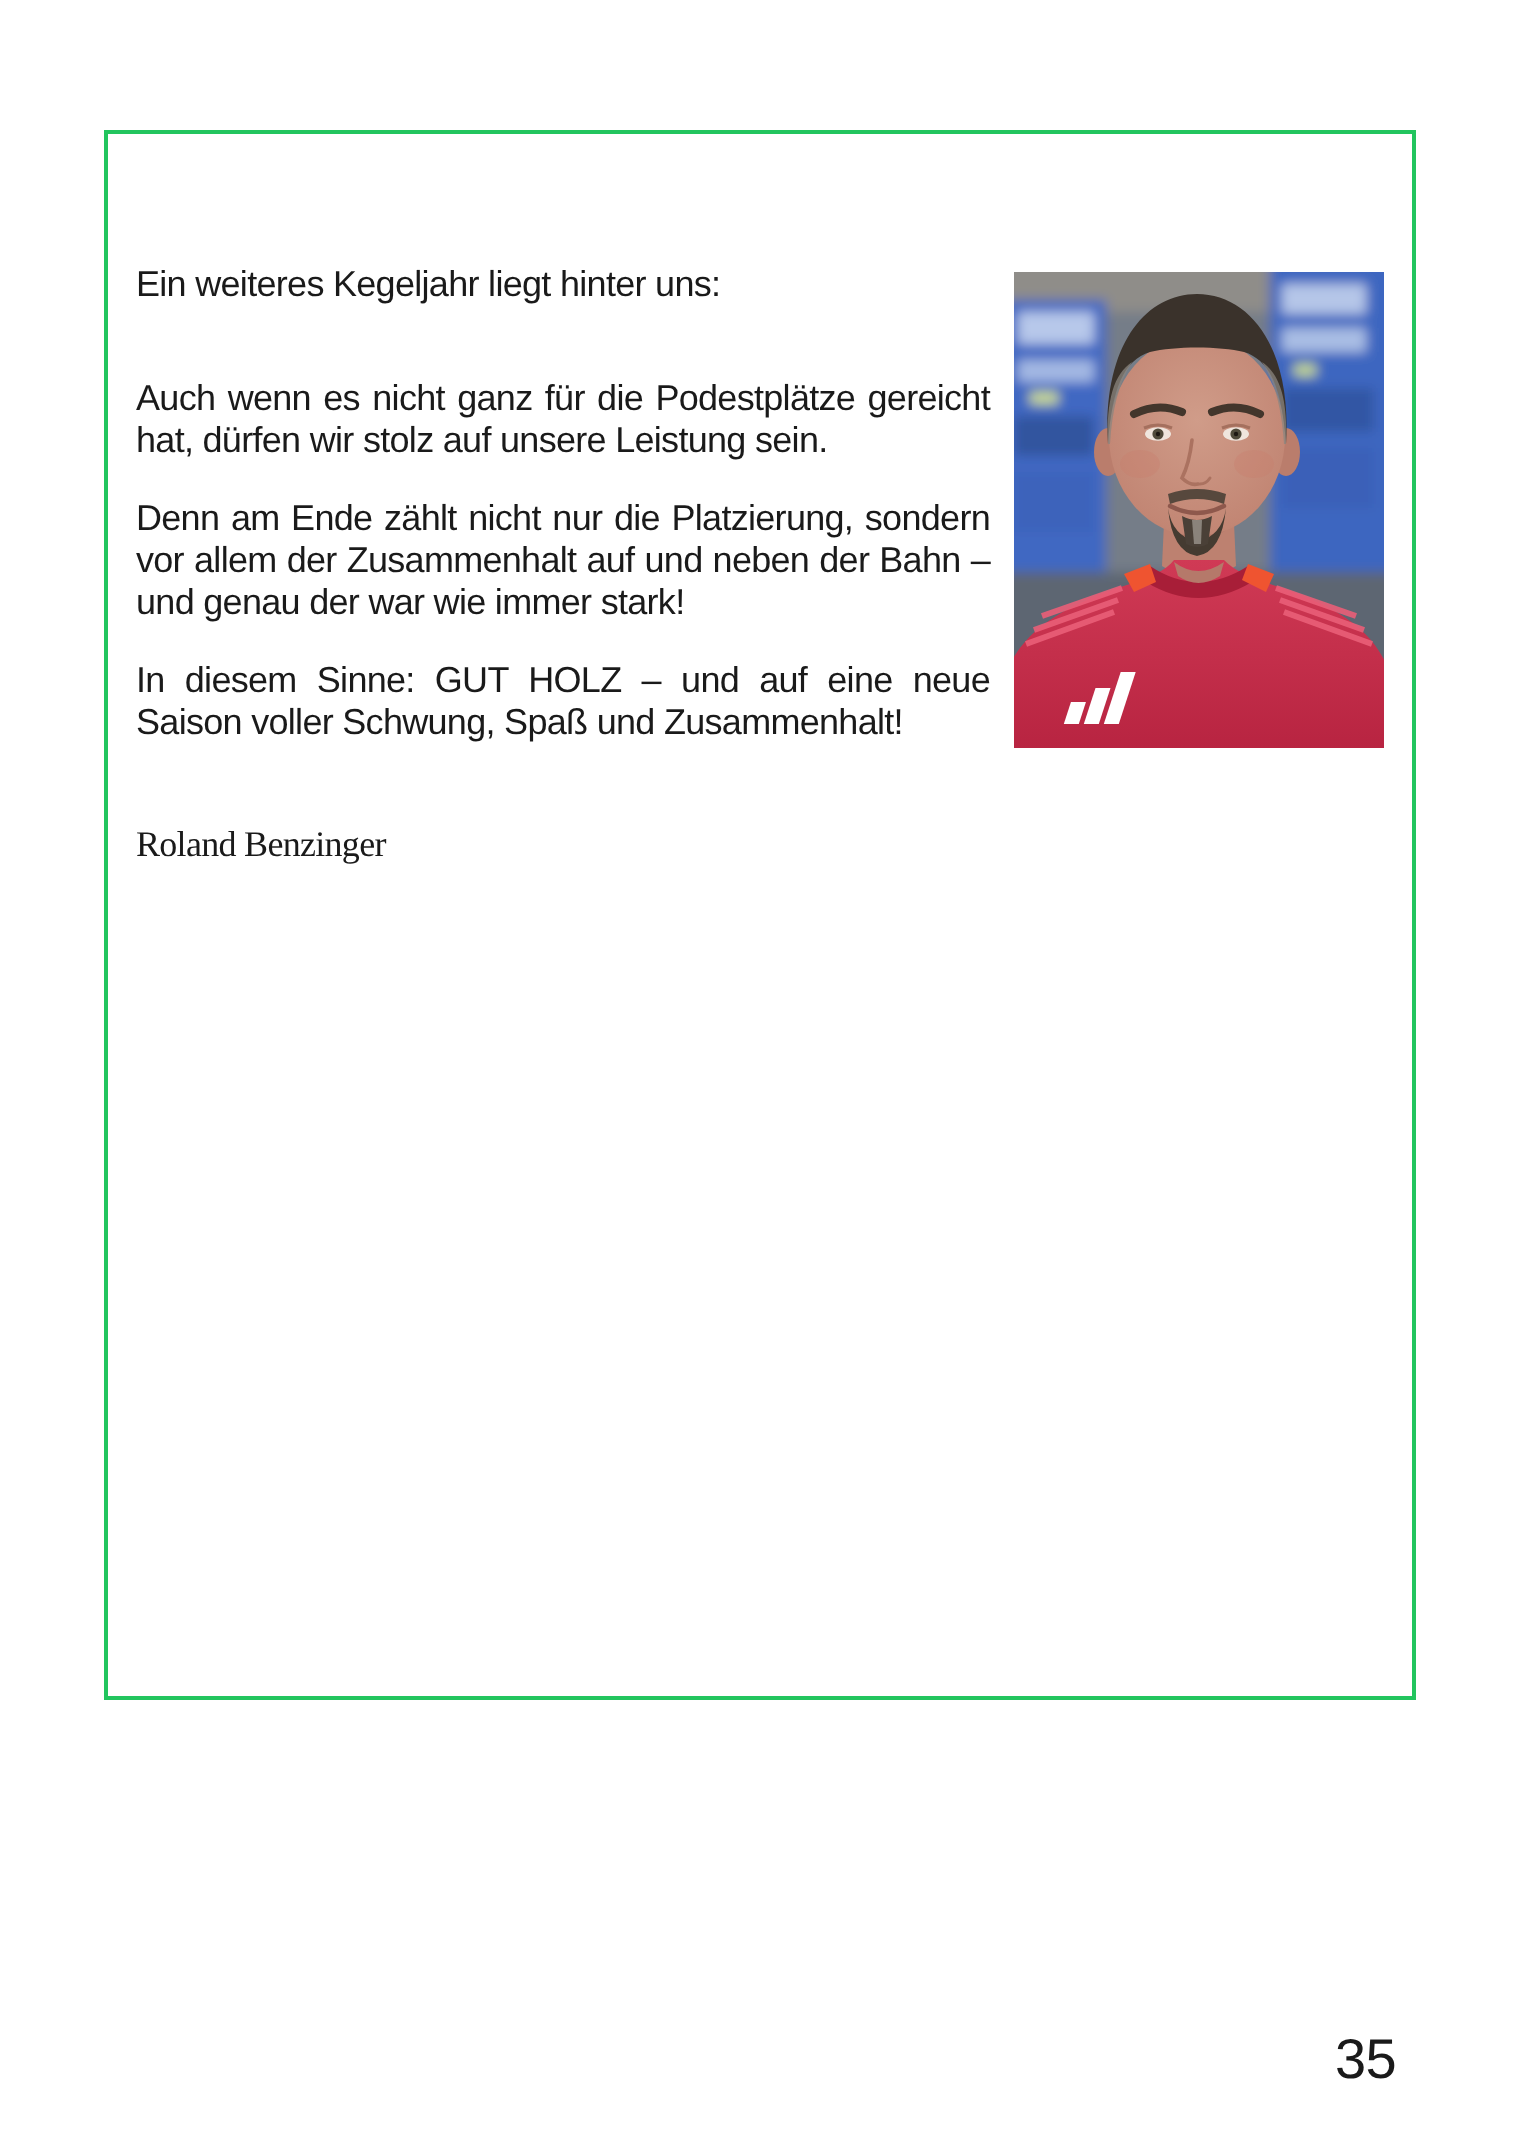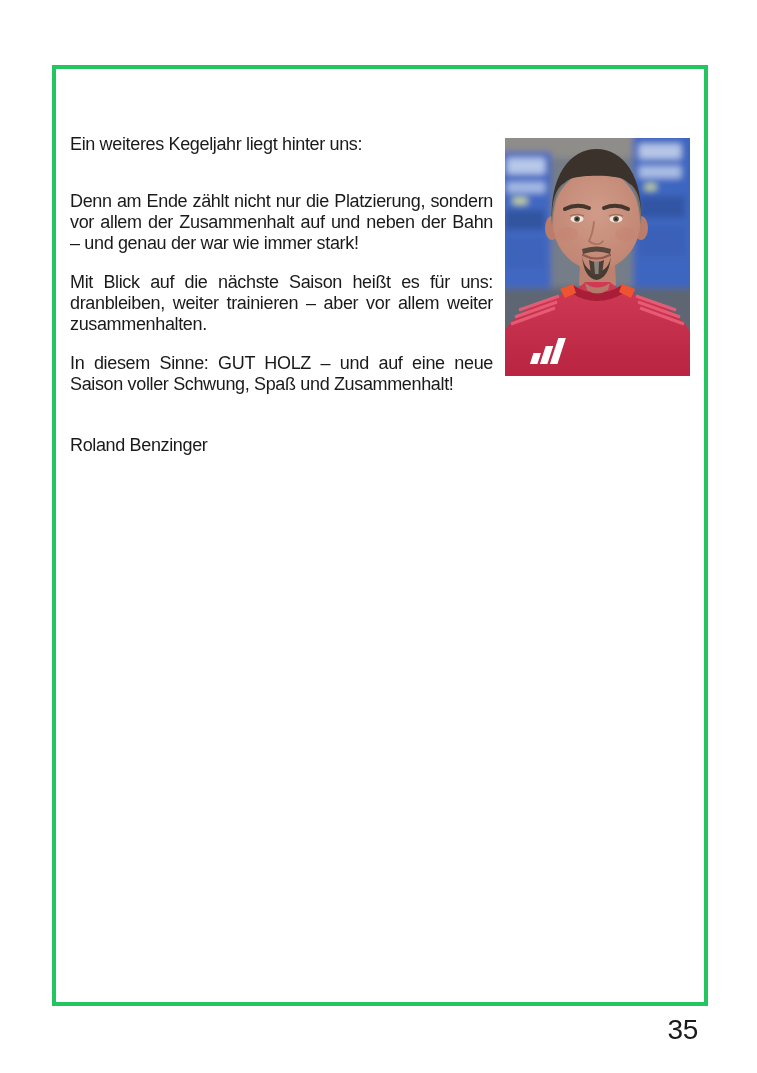--- a/index.html
+++ b/index.html
@@ -16,22 +16,22 @@
     position: relative;
     width: 757px;
     height: 1073px;
     background: #ffffff;
   }
   .frame {
     position: absolute;
     left: 52px;
     top: 65px;
     width: 656px;
-    height: 941px;
-    border: 4px solid #22c55e;
+    height: 785px;
+    border: 2px solid #22c55e;
     box-sizing: border-box;
     padding: 65px 14px 0 14px;
     background: #ffffff;
   }
   .frame p {
     margin: 0 0 18px 0;
     font-size: 18px;
     line-height: 21px;
     letter-spacing: -0.35px;
     text-align: justify;
@@ -46,20 +46,21 @@
     height: 238px;
     margin: 4px 0 12px 12px;
   }
   .photo svg { display: block; width: 185px; height: 238px; }
   .signature {
     margin-top: 40px;
   }
   .signature p {
     margin: 0;
     text-align: left;
+    font-family: Liberation Serif, serif;
   }
   .page-number {
     position: absolute;
     top: 1014px;
     right: 59px;
     font-size: 28px;
     line-height: 32px;
     letter-spacing: -0.3px;
     color: #1a1a1a;
   }
@@ -172,22 +173,22 @@
 
             <path d="M77,118 Q79,132 91.5,135 Q104,132 106,118 Q104,140 91.5,142 Q79,140 77,118 Z" fill="#453b31"></path>
             <path d="M84,122 Q91.5,126 99,122 L97,136 Q91.5,139 86,136 Z" fill="#4a4037"></path>
             <path d="M89,124 L94,124 L93.5,136 L90,136 Z" fill="#9a948c" opacity="0.8"></path>
           </g>
         </g>
       </svg>
     </div>
 
     <p class="intro">Ein weiteres Kegeljahr liegt hinter uns:</p>
+    <p>Auch wenn es nicht ganz für die Podestplätze gereicht hat, dürfen wir stolz auf unsere Leistung sein.</p>
     <p>Denn am Ende zählt nicht nur die Platzierung, sondern vor allem der Zusammenhalt auf und neben der Bahn – und genau der war wie immer stark!</p>
-    <p>Mit Blick auf die nächste Saison heißt es für uns: dranbleiben, weiter trainieren – aber vor allem weiter zusammenhalten.</p>
     <p>In diesem Sinne: GUT HOLZ – und auf eine neue Saison voller Schwung, Spaß und Zusammenhalt!</p>
 
     <div class="signature">
       <p>Roland Benzinger</p>
     </div>
 
   </div>
 
   <div class="page-number">35</div>
 </div>

